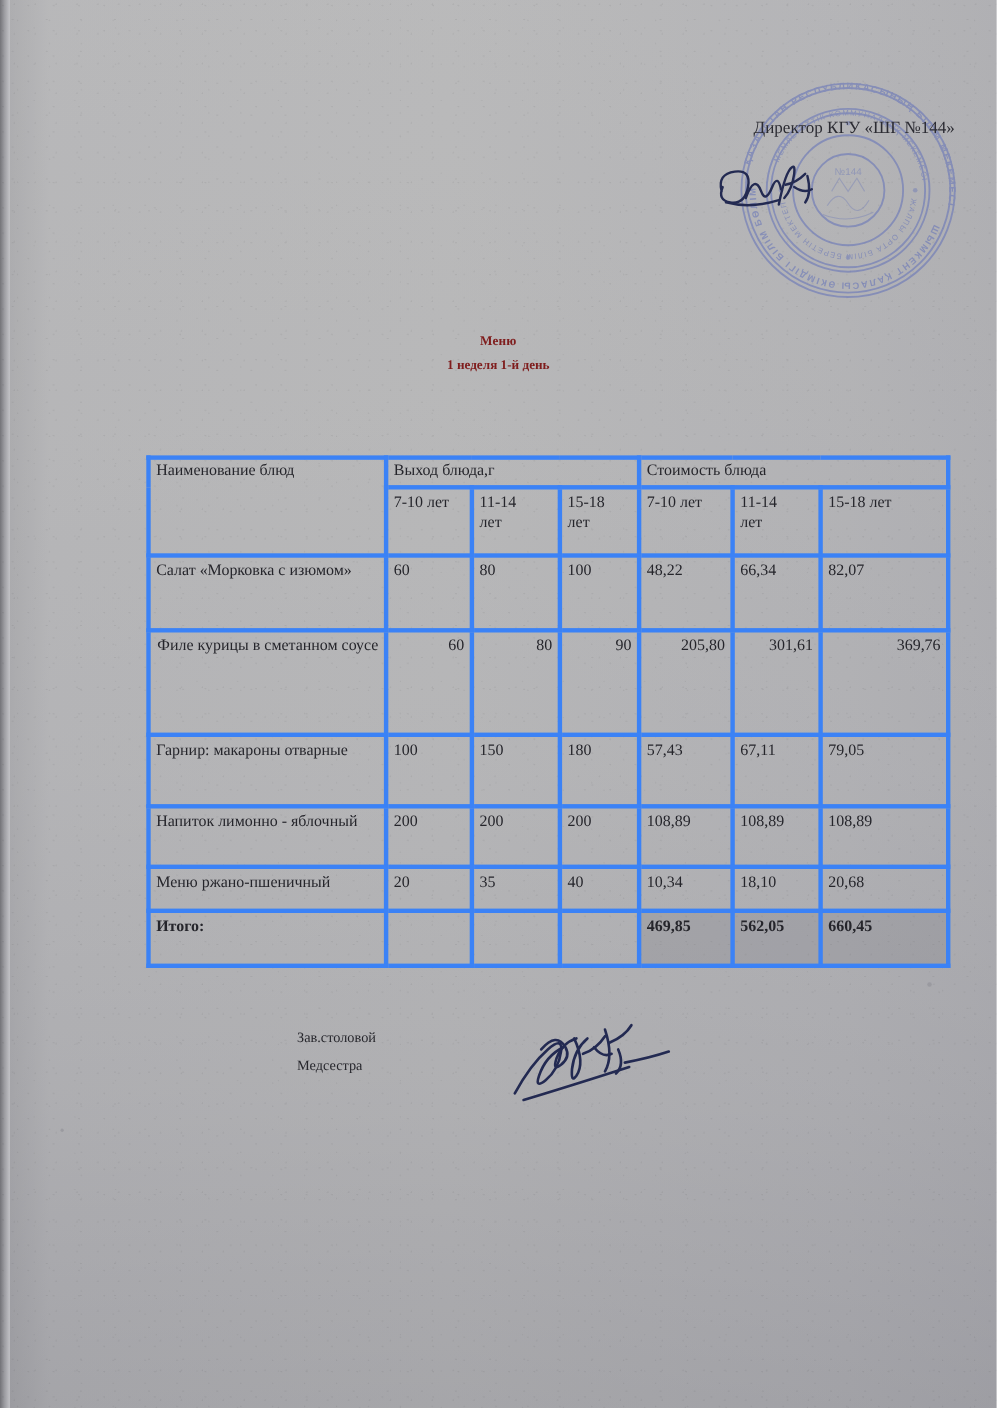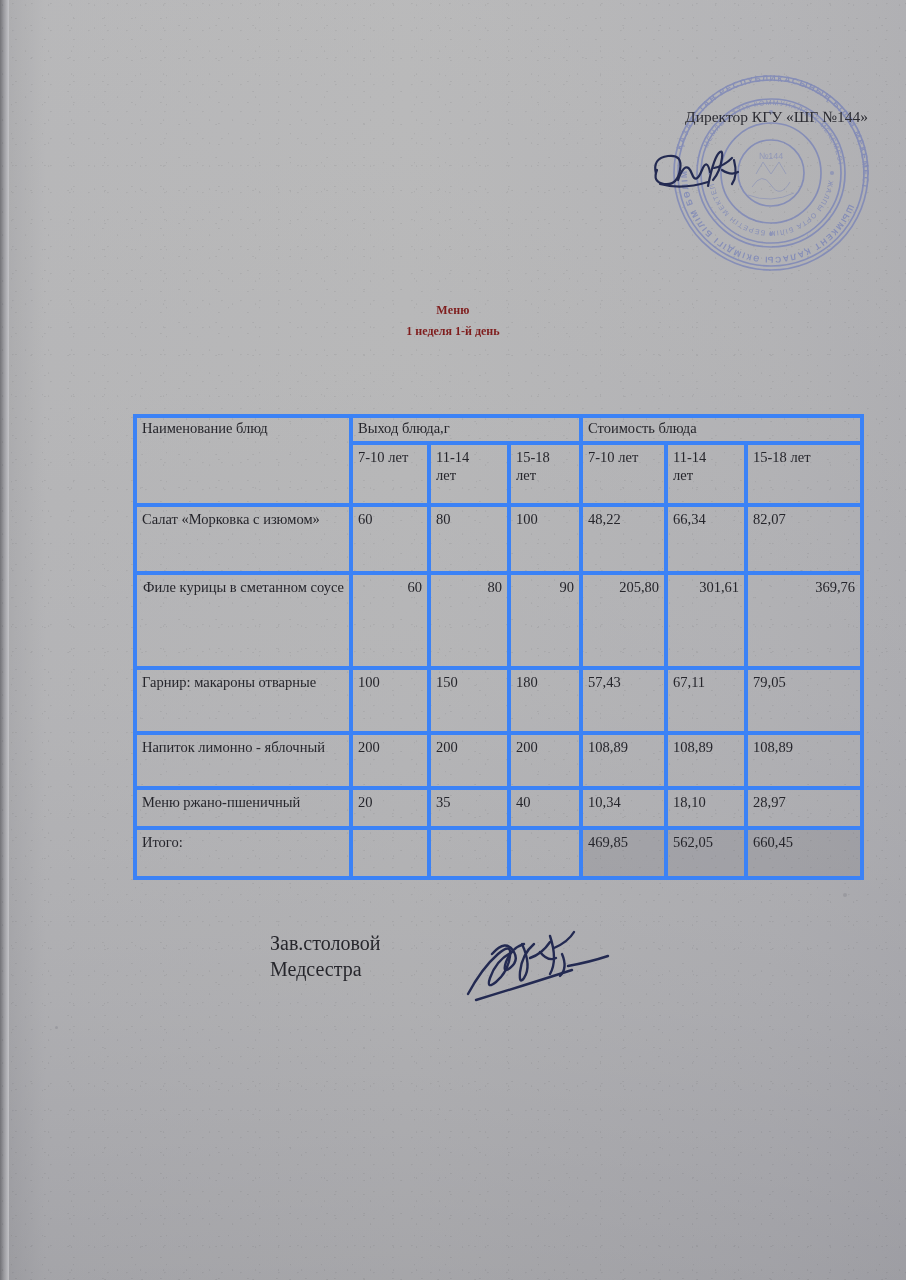--- a/index.html
+++ b/index.html
@@ -148,38 +148,38 @@
 
   tr.hdr-main td { height: 21px; padding-top: 1px; padding-bottom: 1px; }
   tr.hdr-sub td  { height: 52px; }
   td.ctr { text-align: center; }
 
   tr.r-1 td { height: 58px; }
   tr.r-2 td { height: 85px; text-align: right; }
   tr.r-3 td { height: 55px; }
   tr.r-4 td { height: 45px; }
   tr.r-5 td { height: 30px; }
-  tr.r-total td { height: 40px; }
+  tr.r-total td { height: 40px; font-weight: bold; }
 
   
   td.mid { vertical-align: middle; }
   td.topv { vertical-align: top; }
   tr.r-total td.shaded {
     background: rgba(120,120,128,.22);
     vertical-align: top;
   }
 
   
   .footer {
     position: absolute;
     left: 270px;
     top: 930px;
     width: 520px;
     z-index: 3;
-    font-size: 20px;
+    font-size: 13px;
     line-height: 26px;
     color: #26262c;
   }
   .foot-row { display: flex; align-items: flex-start; }
   .foot-left { width: 200px; }
   .foot-mid  { width: 160px; position: relative; }
   .foot-right { flex: 1; }
   .foot-left div, .foot-right div { white-space: nowrap; }
 
   .sig-staff {
@@ -333,21 +333,21 @@
         <td class="mid">108,89</td>
       </tr>
 
       <tr class="r-5">
         <td class="topv">Меню ржано-пшеничный</td>
         <td class="topv">20</td>
         <td class="topv">35</td>
         <td class="topv">40</td>
         <td class="topv">10,34</td>
         <td class="topv">18,10</td>
-        <td class="topv">28,97</td>
+        <td class="topv">20,68</td>
       </tr>
 
       <tr class="r-total">
         <td class="bold topv">Итого:</td>
         <td></td>
         <td></td>
         <td></td>
         <td class="shaded">469,85</td>
         <td class="shaded">562,05</td>
         <td class="shaded">660,45</td>

